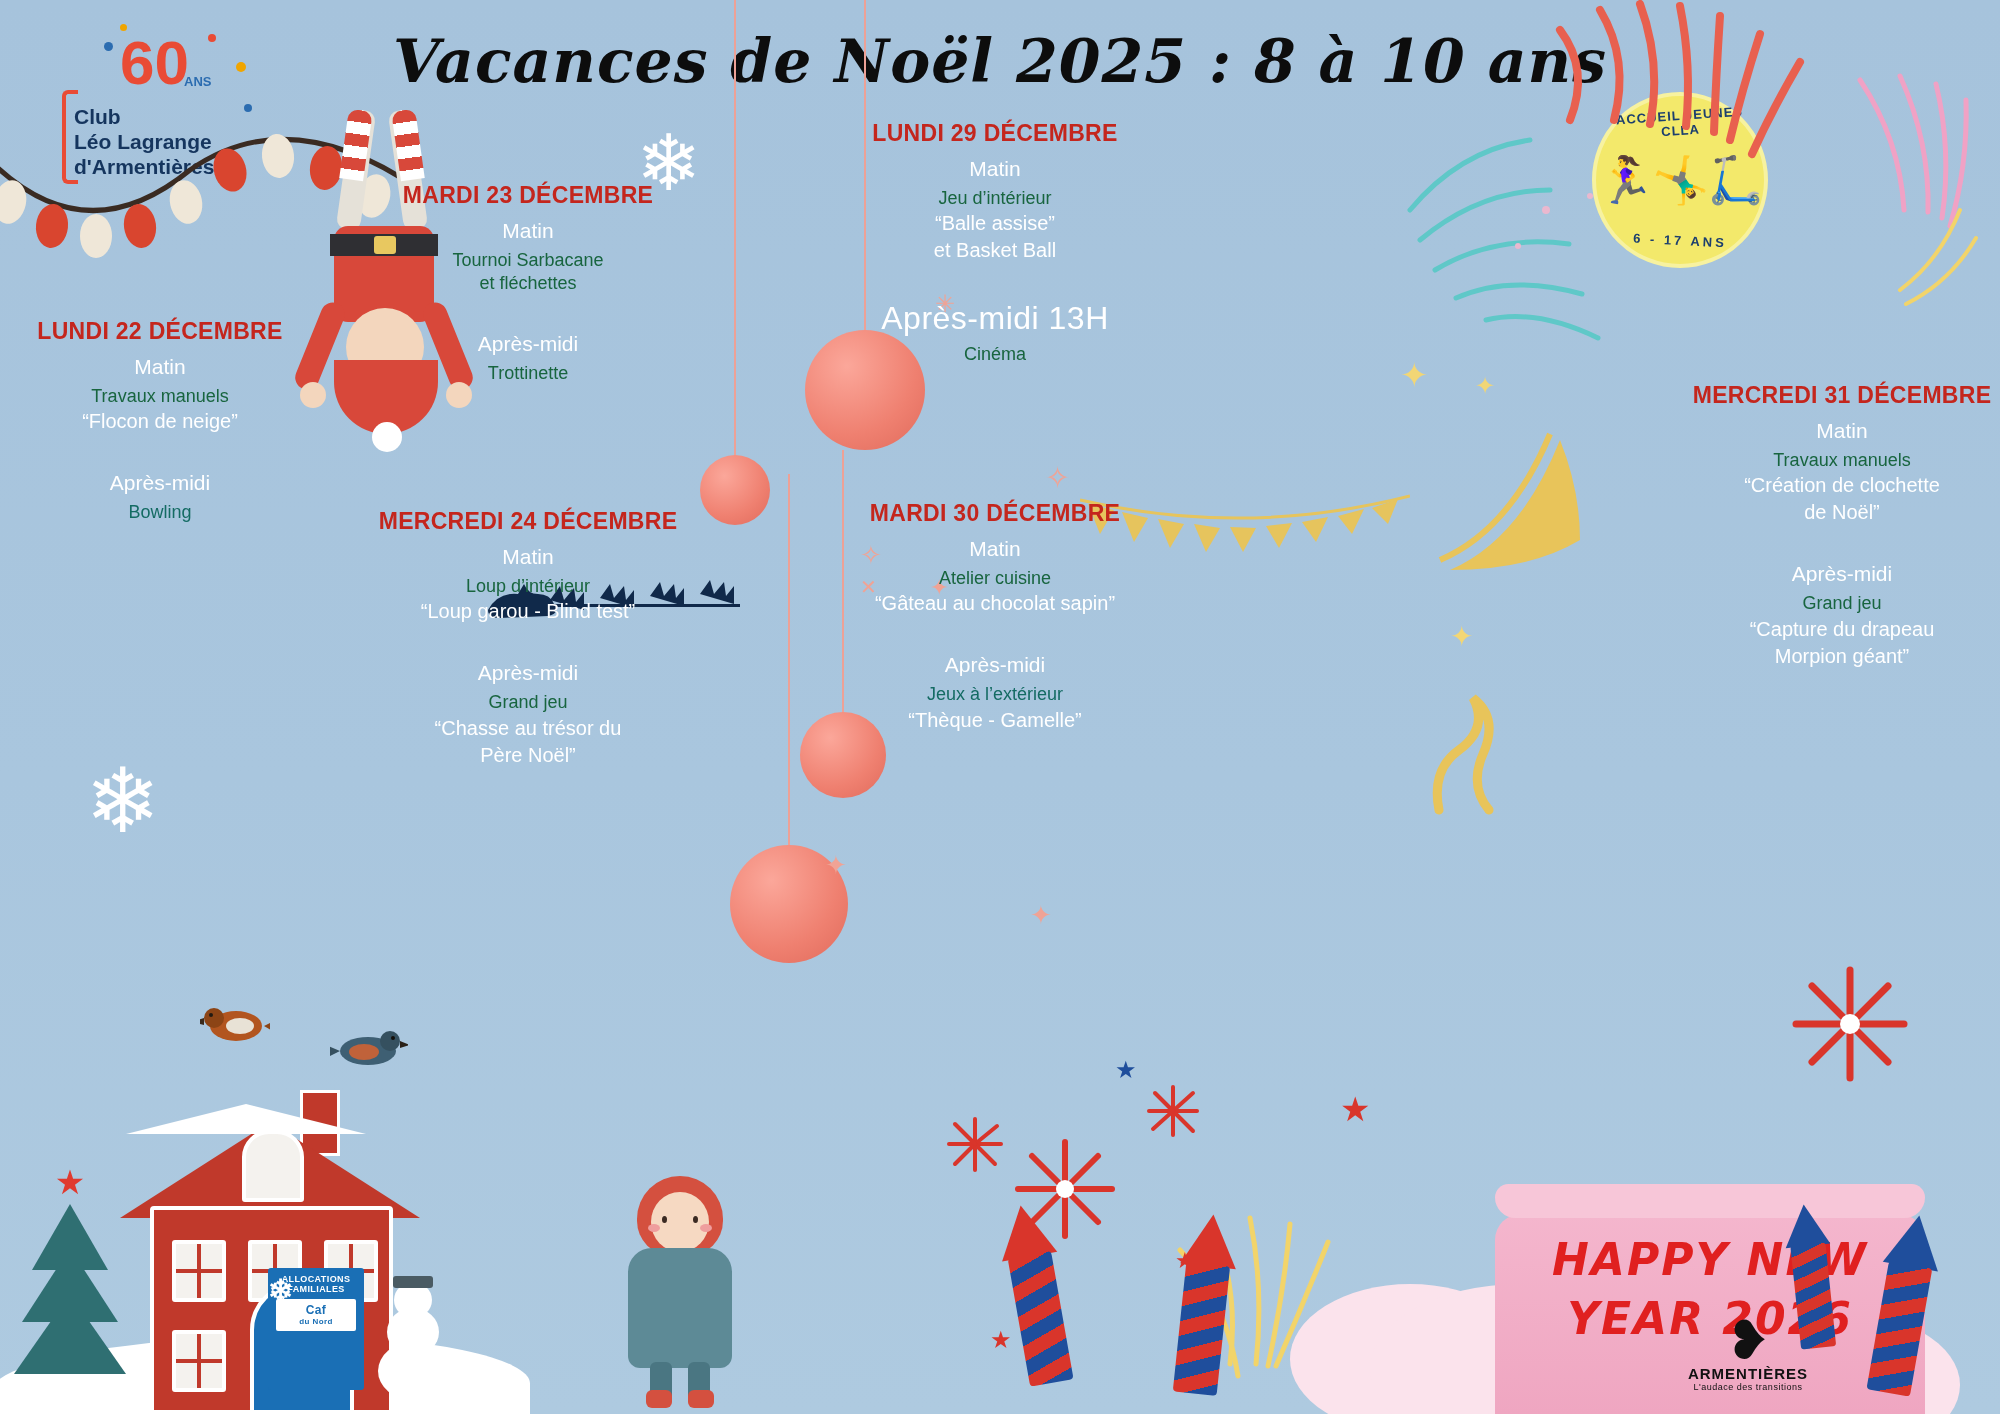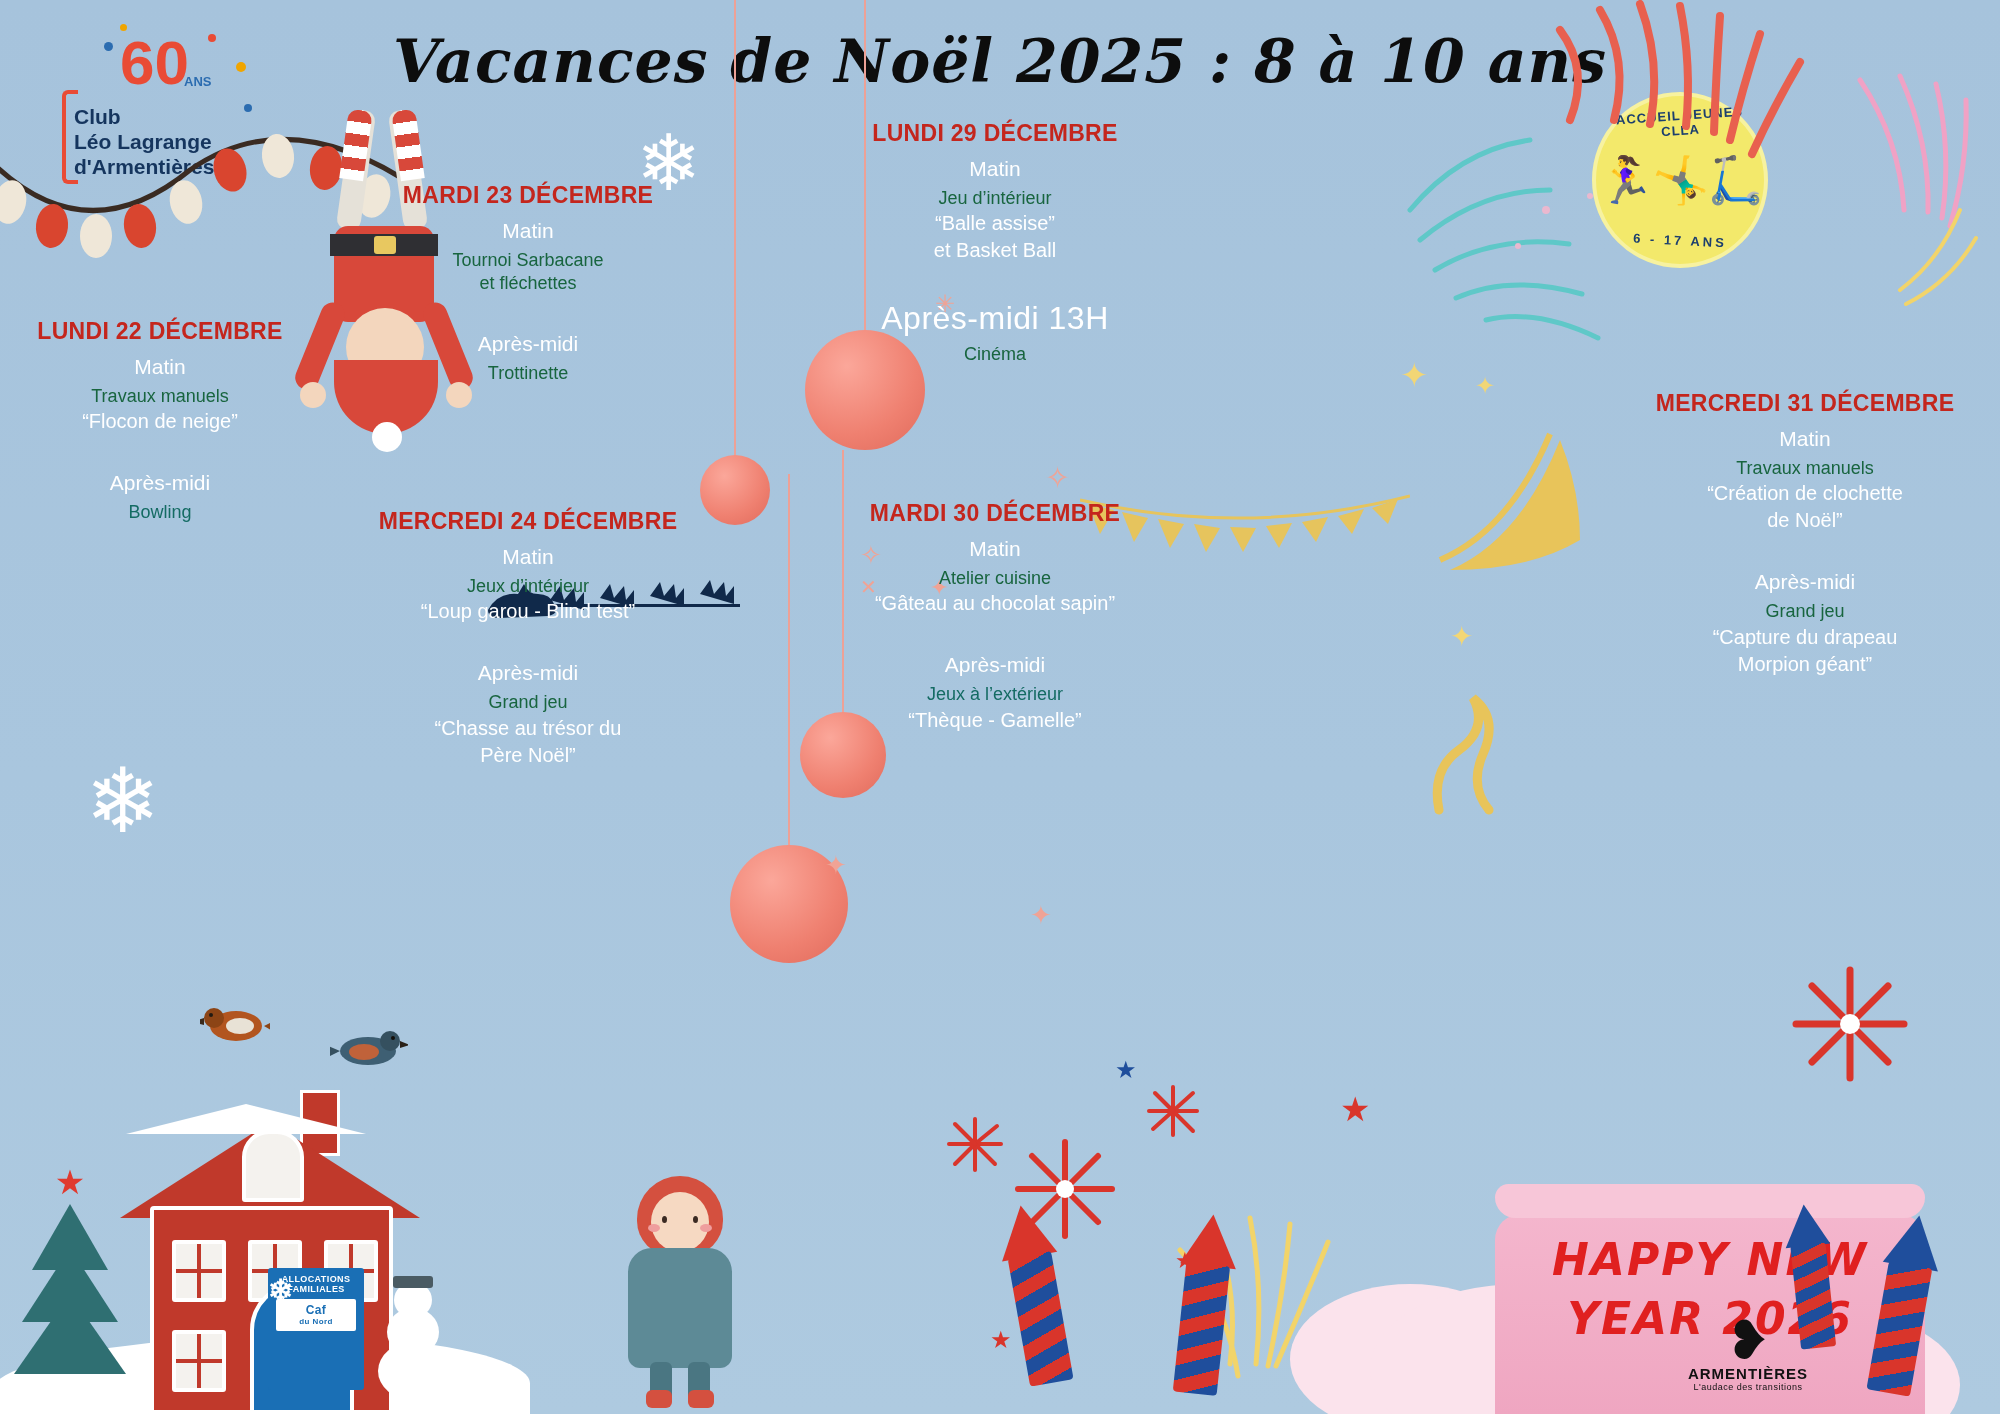--- a/index.html
+++ b/index.html
@@ -202,21 +202,21 @@
     color: #ffffff;
     line-height: 1.35;
   }
   .day .gap { height: 30px; }
 
   #day-22 { left: 10px;  top: 318px; }
   #day-23 { left: 378px; top: 182px; }
   #day-24 { left: 378px; top: 508px; }
   #day-29 { left: 845px; top: 108px; margin-top: 12px; }
   #day-30 { left: 845px; top: 500px; }
-  #day-31 { left: 1655px; top: 382px; margin-top: 8px; }
+  #day-31 { left: 1692px; top: 382px; }
 
   
   .flake { position: absolute; color: #fff; }
   .flake.f1 { left: 636px; top: 118px; font-size: 78px; }
   .flake.f2 { left: 85px;  top: 748px; font-size: 90px; }
 
   .garland {
     position: absolute;
     left: -10px; top: 110px;
     width: 430px; height: 190px;
@@ -606,21 +606,21 @@
     <div class="activity" style="white-space:pre-line">Tournoi Sarbacane
 et fléchettes</div>
     <div class="gap"></div>
     <div class="moment">Après-midi</div>
     <div class="activity">Trottinette</div>
   </div>
 
   <div class="day" id="day-24">
     <div class="date">MERCREDI 24 DÉCEMBRE</div>
     <div class="moment">Matin</div>
-    <div class="activity">Jeux d’intérieur</div>
+    <div class="activity">Loup d’intérieur</div>
     <div class="detail">“Loup garou - Blind test”</div>
     <div class="gap"></div>
     <div class="moment">Après-midi</div>
     <div class="activity">Grand jeu</div>
     <div class="detail" style="white-space:pre-line">“Chasse au trésor du
 Père Noël”</div>
   </div>
 
   <div class="day" id="day-29">
     <div class="date">LUNDI 29 DÉCEMBRE</div>

